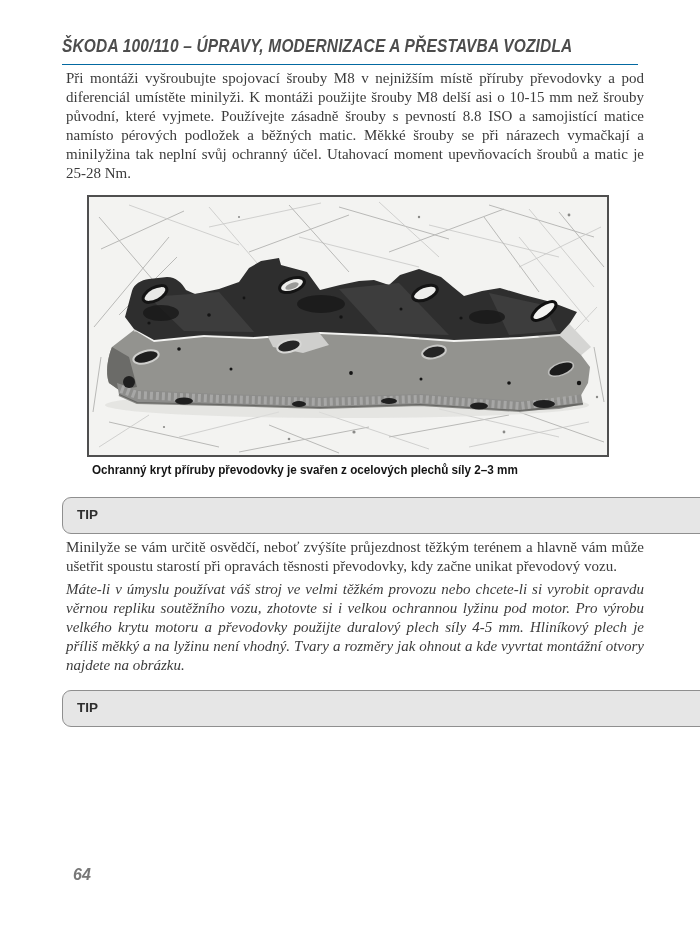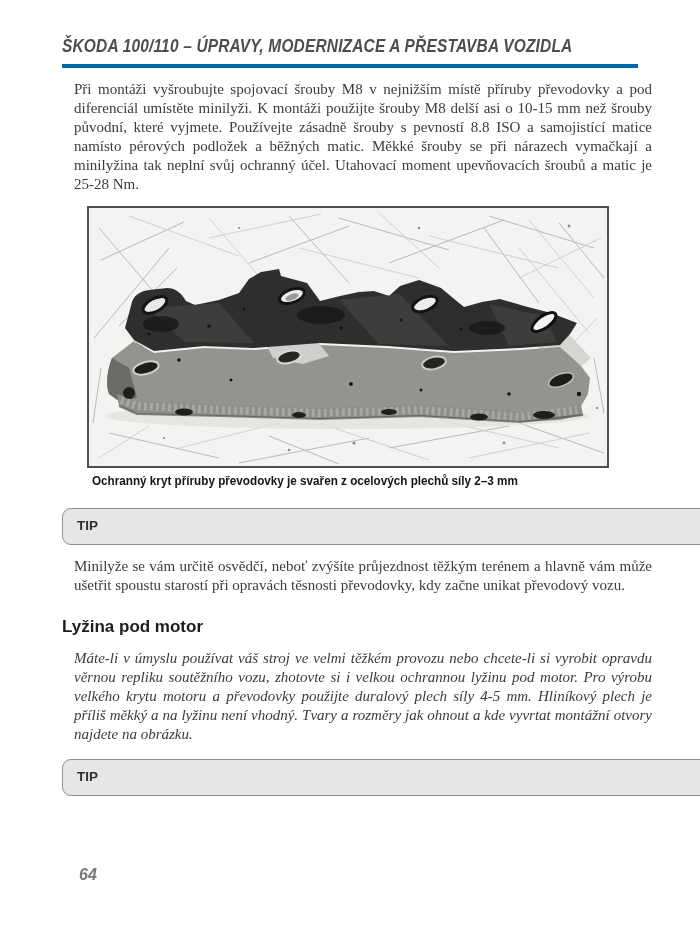--- a/index.html
+++ b/index.html
@@ -8,39 +8,39 @@
     width:700px;height:934px;
     background:#ffffff;
     font-family:"Liberation Serif",serif;
     color:#3a3a3a;
     box-sizing:border-box;
     padding:36px 60px 0 62px;
     overflow:hidden;
   }
   .header{
     width:576px;
-    border-bottom:4px solid #0369a1;
+    border-bottom:1px solid #0369a1;
     padding-bottom:8px;
   }
   .header h1{
     margin:0;
     font-family:"Liberation Sans",sans-serif;
     font-style:italic;
     font-weight:bold;
     font-size:18px;
     line-height:20px;
     color:#4d4d4d;
     letter-spacing:.2px;
     transform:scaleX(.86);
     transform-origin:left center;
     white-space:nowrap;
   }
   p.body{
     width:578px;
-    margin:12px;
+    margin:4px;
     font-size:15px;
     line-height:19px;
     text-align:justify;
     color:#3b3b3b;
   }
   .para1{margin-top:12px;}
   .para2{margin-top:15px;}
   .para3{margin-top:7px;font-style:italic;}
   .figure{
     margin:12px 0 0 25px;
@@ -77,21 +77,21 @@
   .tip .tip-label{font-weight:bold;display:block;}
   .section-heading{
     margin:22px 0 0 0;
     font-family:"Liberation Sans",sans-serif;
     font-weight:bold;
     font-size:17px;
     color:#1c1c1c;
   }
   .page-number{
     position:absolute;
-    left:79px;top:866px;
+    left:73px;top:866px;
     font-family:"Liberation Sans",sans-serif;
     font-style:italic;
     font-weight:bold;
     font-size:16px;
     color:#787878;
   }
   .scr{stroke:#b9b9b7;stroke-width:1;}
   .scr2{stroke:#c7c7c5;stroke-width:.8;}
 </style>
 </head>
@@ -226,21 +226,20 @@
   </div>
 
   <div class="caption">Ochranný kryt příruby převodovky je svařen z ocelových plechů síly 2–3 mm</div>
 
   <div class="tip">
     <span class="tip-label">TIP</span>
   </div>
 
   <p class="body para2">Minilyže se vám určitě osvědčí, neboť zvýšíte průjezdnost těžkým terénem a hlavně vám může ušetřit spoustu starostí při opravách těsnosti převodovky, kdy začne unikat převodový vozu.</p>
 
-  <h2 class="section-heading">Lyžina pod motor</h2>
 
   <p class="body para3">Máte-li v úmyslu používat váš stroj ve velmi těžkém provozu nebo chcete-li si vyrobit opravdu věrnou repliku soutěžního vozu, zhotovte si i velkou ochrannou lyžinu pod motor. Pro výrobu velkého krytu motoru a převodovky použijte duralový plech síly 4-5 mm. Hliníkový plech je příliš měkký a na lyžinu není vhodný. Tvary a rozměry jak ohnout a kde vyvrtat montážní otvory najdete na obrázku.</p>
 
   <div class="tip second">
     <span class="tip-label">TIP</span>
   </div>
 
   <div class="page-number">64</div>
 
 </div>

